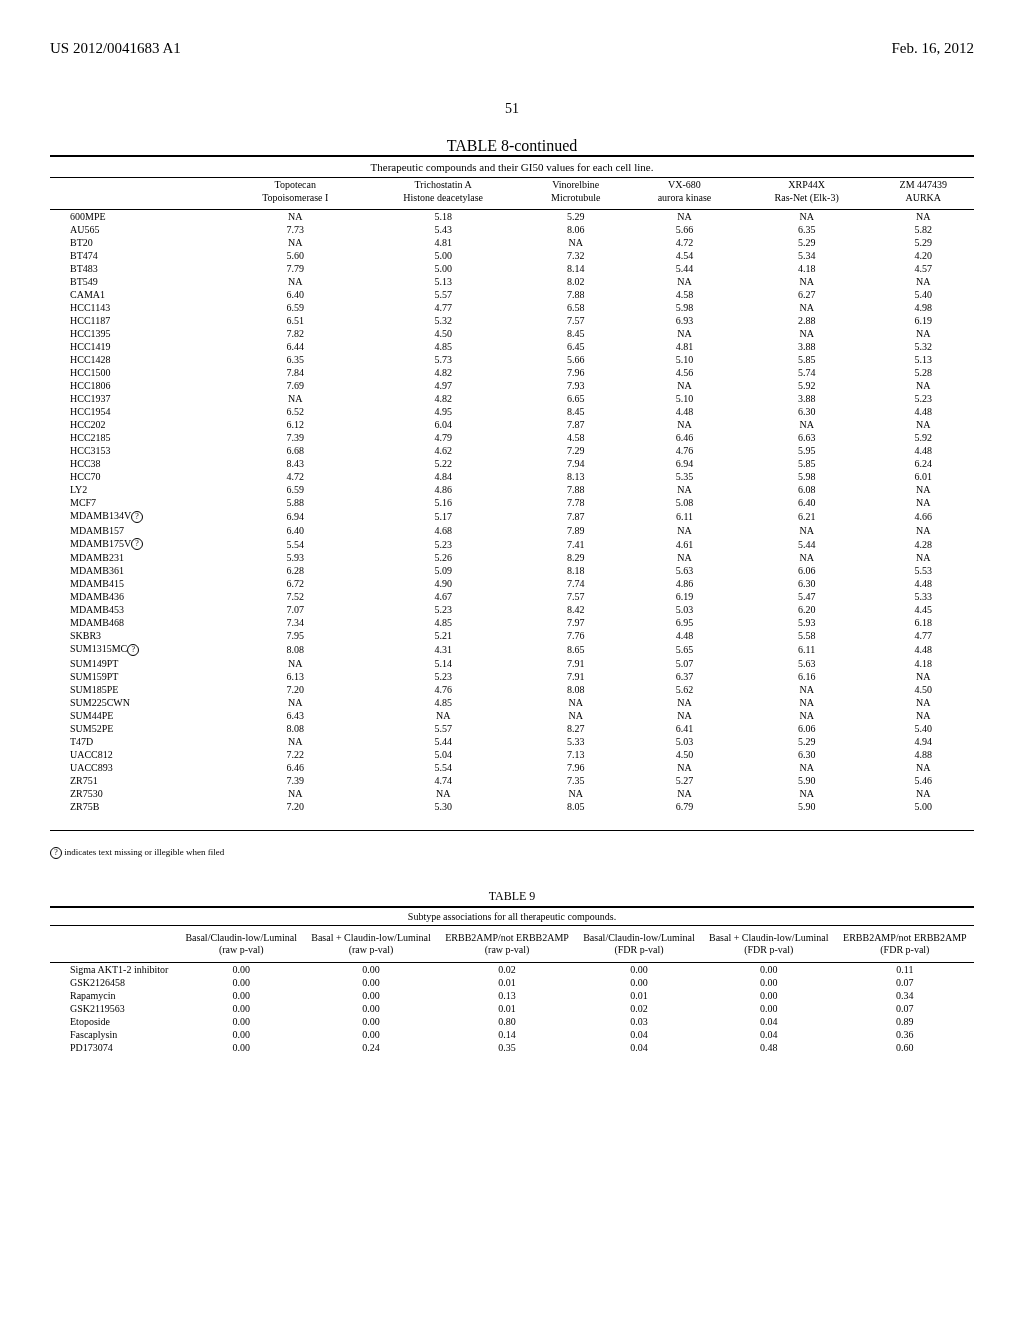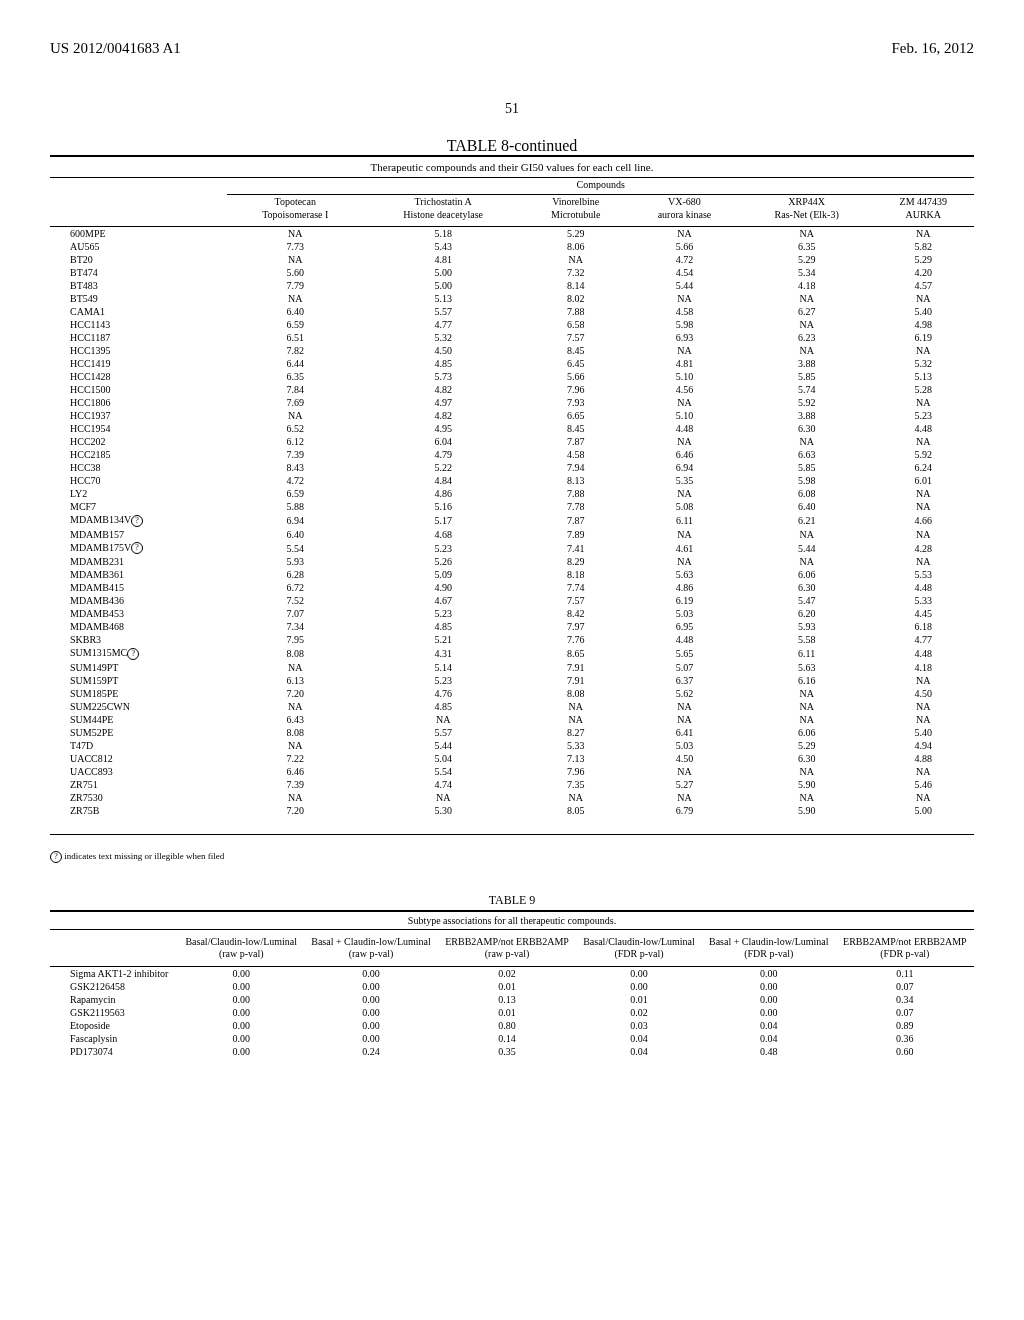--- a/index.html
+++ b/index.html
@@ -109,24 +109,20 @@
 
 <div class="page-num">51</div>
 
 <div class="table-title">TABLE 8-continued</div>
 
 <table id="tb8">
   <thead>
     <tr>
         <td colspan="7" class="table-subtitle">Therapeutic compounds and their GI50 values for each cell line.</td>
       </tr>
-    <tr>
-        <th></th>
-        <th colspan="6" class="compounds-label">Compounds</th>
-      </tr>
     <tr class="compound-row" id="t8-compounds">
         <th></th>
         <th>Topotecan</th>
         <th>Trichostatin A</th>
         <th>Vinorelbine</th>
         <th>VX-680</th>
         <th>XRP44X</th>
         <th>ZM 447439</th>
       </tr>
     <tr class="target-row" id="t8-targets">
@@ -211,21 +207,21 @@
         <td>5.98</td>
         <td>NA</td>
         <td>4.98</td>
       </tr>
       <tr>
         <td class="row-label">HCC1187</td>
         <td>6.51</td>
         <td>5.32</td>
         <td>7.57</td>
         <td>6.93</td>
-        <td>6.23</td>
+        <td>2.88</td>
         <td>6.19</td>
       </tr>
       <tr>
         <td class="row-label">HCC1395</td>
         <td>7.82</td>
         <td>4.50</td>
         <td>8.45</td>
         <td>NA</td>
         <td>NA</td>
         <td>NA</td>
@@ -294,20 +290,29 @@
         <td>NA</td>
       </tr>
       <tr>
         <td class="row-label">HCC2185</td>
         <td>7.39</td>
         <td>4.79</td>
         <td>4.58</td>
         <td>6.46</td>
         <td>6.63</td>
         <td>5.92</td>
+      </tr>
+      <tr>
+        <td class="row-label">HCC3153</td>
+        <td>6.68</td>
+        <td>4.62</td>
+        <td>7.29</td>
+        <td>4.76</td>
+        <td>5.95</td>
+        <td>4.48</td>
       </tr>
       <tr>
         <td class="row-label">HCC38</td>
         <td>8.43</td>
         <td>5.22</td>
         <td>7.94</td>
         <td>6.94</td>
         <td>5.85</td>
         <td>6.24</td>
       </tr>

